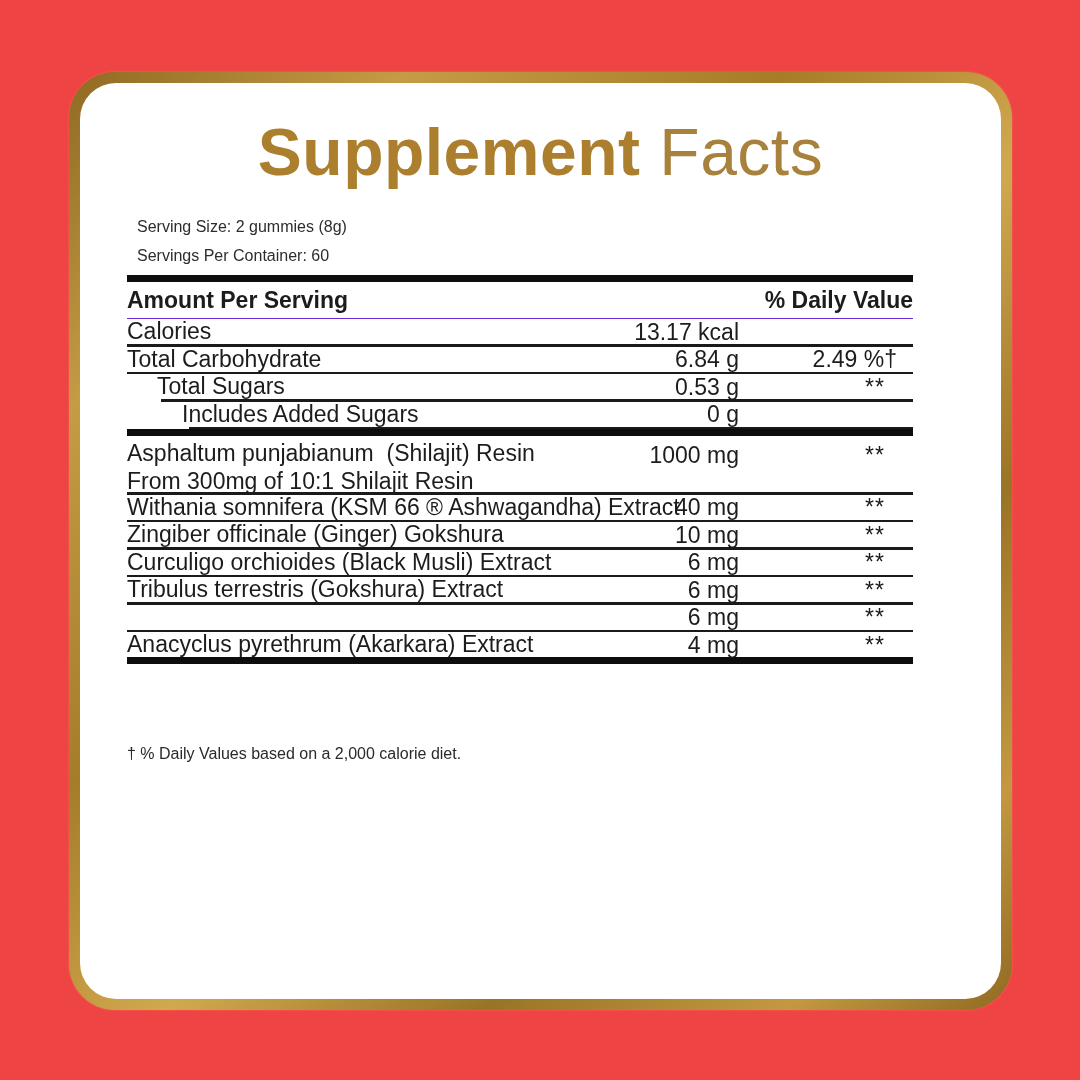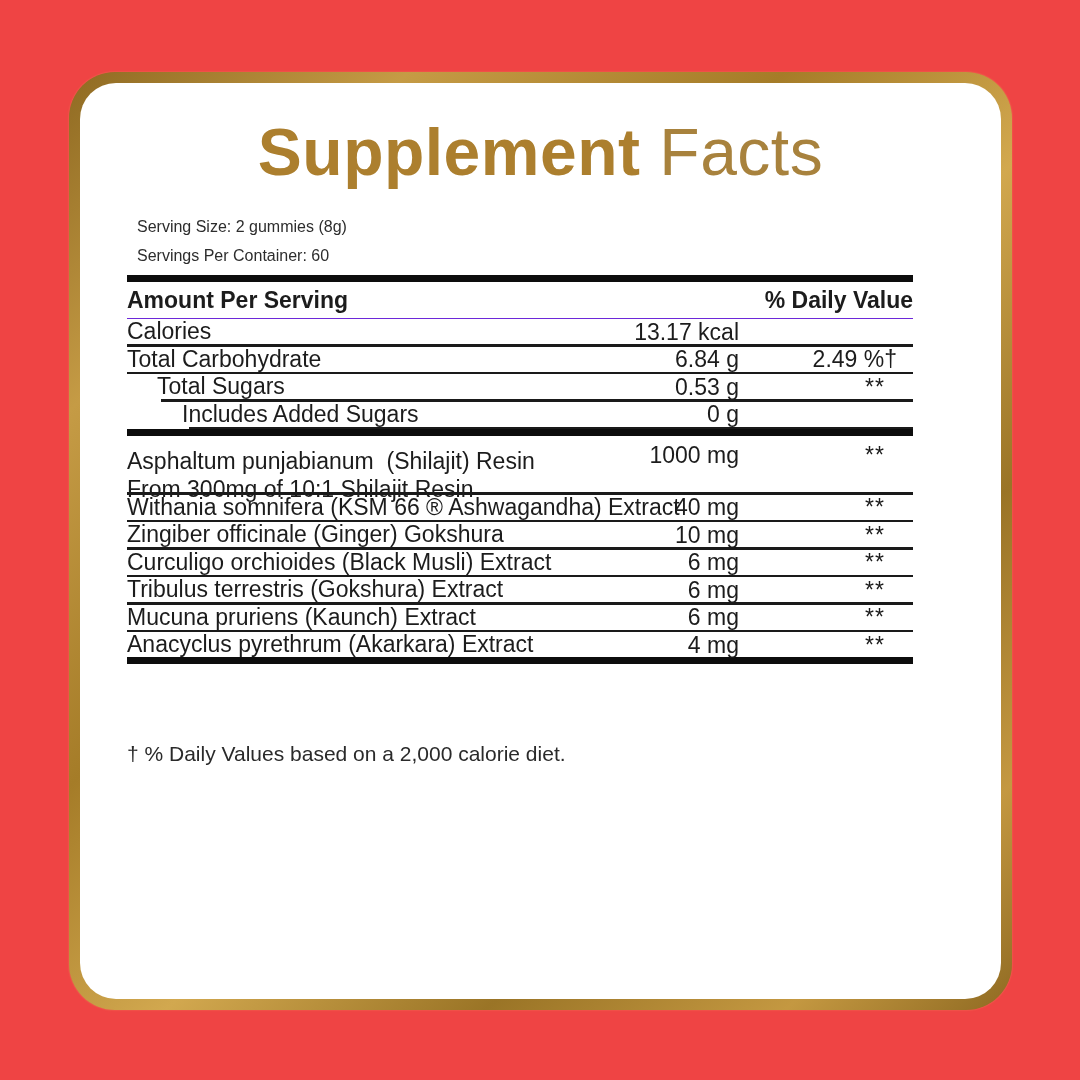--- a/index.html
+++ b/index.html
@@ -73,42 +73,42 @@
   .row {
     position: relative;
     height: 25px;
     display: flex;
     align-items: center;
     font-size: 23px;
   }
   .row.multi {
     height: 56px;
     align-items: flex-start;
-    padding-top: 12px;
+    padding-top: 4px;
   }
   .name { white-space: pre; }
   .name.ind-1 { padding-left: 30px; }
   .name.ind-2 { padding-left: 55px; }
   .name.condensed { transform: scaleX(0.88); transform-origin: left center; }
   .note { font-size: 23px; line-height: 29px; white-space: pre; }
 
   .amt, .dv {
     position: absolute;
     top: 50%;
     transform: translateY(-50%);
     white-space: pre;
   }
   .amt { right: 174px; }
   .dv  { right: 16px; }
   .dv.ast { right: 28px; letter-spacing: 1px; }
   .row.multi .amt, .row.multi .dv { top: 6px; transform: none; }
 
   .footnotes {
     margin: 12px 0 0 47px;
-    font-size: 21px;
+    font-size: 16px;
     line-height: 31px;
     color: #2a2a2a;
     white-space: pre;
   }
 </style>
 </head>
 <body>
 
 <div class="stage">
   <div class="card-border">
@@ -175,21 +175,20 @@
               <span class="dv ast">**</span>
             </div>
             <div class="rule"></div>
             <div class="row">
               <div><span class="name">Tribulus terrestris (Gokshura) Extract</span></div>
               <span class="amt">6 mg</span>
               <span class="dv ast">**</span>
             </div>
             <div class="rule"></div>
             <div class="row">
-              <div><span class="name">Mucuna pruriens (Kaunch) Extract</span></div>
               <span class="amt">6 mg</span>
               <span class="dv ast">**</span>
             </div>
             <div class="rule"></div>
             <div class="row">
               <div><span class="name">Anacyclus pyrethrum (Akarkara) Extract</span></div>
               <span class="amt">4 mg</span>
               <span class="dv ast">**</span>
             </div>
             <div class="bar"></div>

